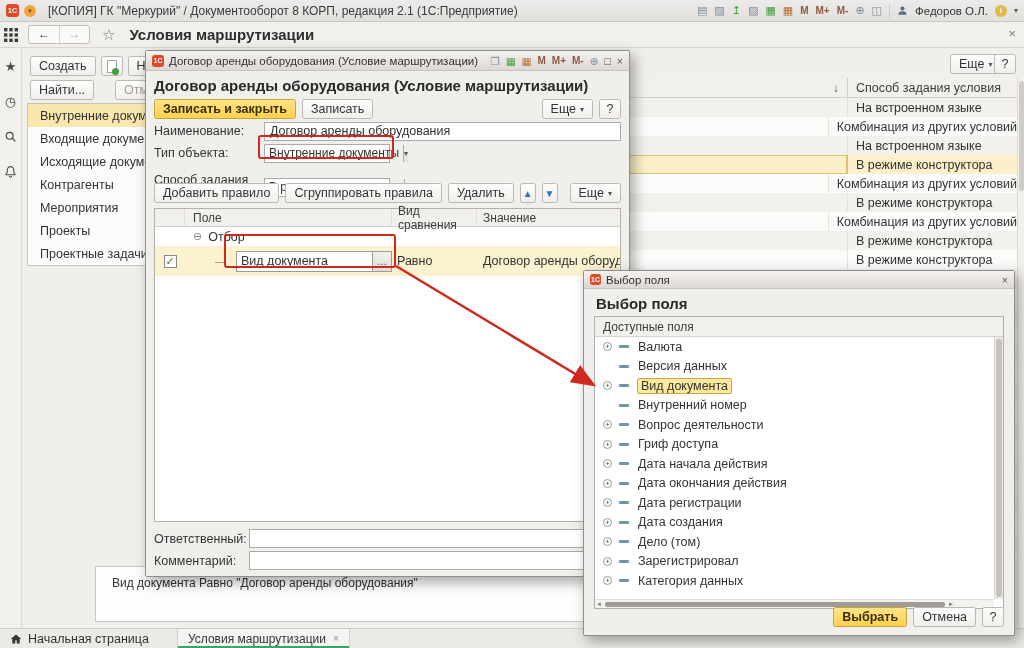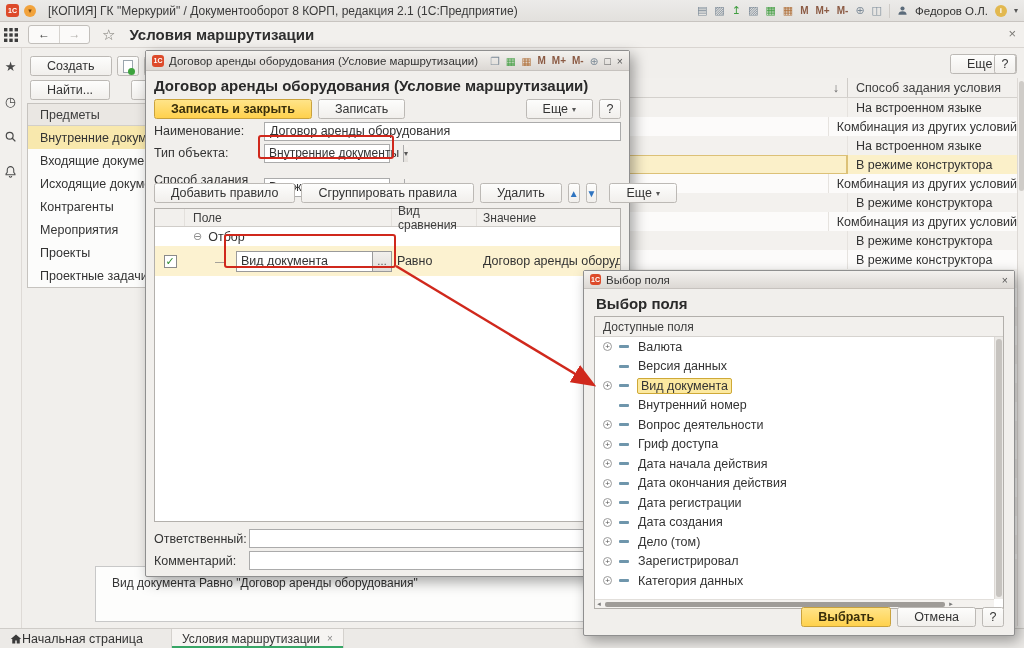--- a/index.html
+++ b/index.html
@@ -36,21 +36,21 @@
 
   
   .leftstrip { position:absolute; left:0; top:48px; width:22px; height:580px; background:#f2f0ed;
     border-right:1px solid #dedad6; z-index:2; display:flex; flex-direction:column; align-items:center; padding-top:12px; gap:22px; }
   .strip-ico { font-size:13px; color:#4a4a4a; line-height:13px; }
 
   
   .leftpanel { position:absolute; left:22px; top:48px; width:140px; height:580px; z-index:2; }
   .btn { display:inline-flex; align-items:center; justify-content:center; gap:4px; height:20px;
     background:linear-gradient(#fdfdfc,#f1efec); border:1px solid #bcb9b5; border-radius:2.5px;
-    font-size:12.5px; color:#333; padding:0 16px; white-space:nowrap; }
+    font-size:12.5px; color:#333; padding:0 8px; white-space:nowrap; }
   .btn.disabled { color:#a19e9a; }
   .btn-yellow { background:linear-gradient(#ffe489,#ffd14d); border:1px solid #c9a23d; font-weight:bold; color:#3a2f0b; }
   .dd { font-size:8px; color:#555; }
   .lp-row1 { position:absolute; left:8px; top:8px; display:flex; gap:5px; }
   .lp-row2 { position:absolute; left:8px; top:32px; display:flex; gap:21px; }
   .icon-btn { width:22px; padding:0; }
   .doc-glyph { position:relative; width:10px; height:13px; background:#fff; border:1px solid #9aa5ad; }
   .doc-glyph::after { content:""; position:absolute; right:-3px; bottom:-3px; width:7px; height:7px;
     border-radius:50%; background:#3da33d; }
   .subj-list { position:absolute; left:5px; top:55px; width:135px; background:#fcfcfb; border:1px solid #c6c3bf; }
@@ -158,21 +158,21 @@
 
   
   .red-rect { position:absolute; border:2px solid #d0281c; border-radius:3px; z-index:30; }
   #red1 { left:258px; top:135px; width:136px; height:24px; }
   #red2 { left:224px; top:234px; width:172px; height:34px; }
   #arrow-svg { position:absolute; left:380px; top:252px; width:240px; height:150px; z-index:31; pointer-events:none; }
 
   
   .taskbar { position:absolute; left:0; top:628px; width:1024px; height:20px; background:#eceae7;
     border-top:1px solid #cfccc8; display:flex; align-items:center; z-index:3; }
-  .tb-home { display:flex; align-items:center; gap:0; margin-left:10px; font-size:12.5px; color:#333; }
+  .tb-home { display:flex; align-items:center; gap:6px; margin-left:10px; font-size:12.5px; color:#333; }
   .task-tab { position:relative; margin-left:28px; height:20px; padding:0 10px; background:#f6f4f2;
     border-left:1px solid #d4d1cd; border-right:1px solid #d4d1cd; display:flex; align-items:center; gap:7px; }
   .task-tab .tt { font-size:12px; color:#333; white-space:nowrap; }
   .task-tab .tx { font-size:10px; color:#8a8a8a; }
   .task-tab .green { position:absolute; left:0; right:0; bottom:0; height:3px; background:#37a666; }
 </style>
 </head>
 <body>
 
 <div class="titlebar">
@@ -258,21 +258,20 @@
   </div>
   <div class="lp-row2">
     <button class="btn">
         <span>Найти...</span>
       </button>
     <button class="btn disabled">
         <span>Отменить по</span>
       </button>
   </div>
   <div class="subj-list">
-    <div class="subj-header">Предметы</div>
     <div class="subj-item sel">Внутренние документы</div>
     <div class="subj-item">Входящие документы</div>
     <div class="subj-item">Исходящие документы</div>
     <div class="subj-item">Контрагенты</div>
     <div class="subj-item">Мероприятия</div>
     <div class="subj-item">Проекты</div>
     <div class="subj-item">Проектные задачи</div>
   </div>
 </div>
 

